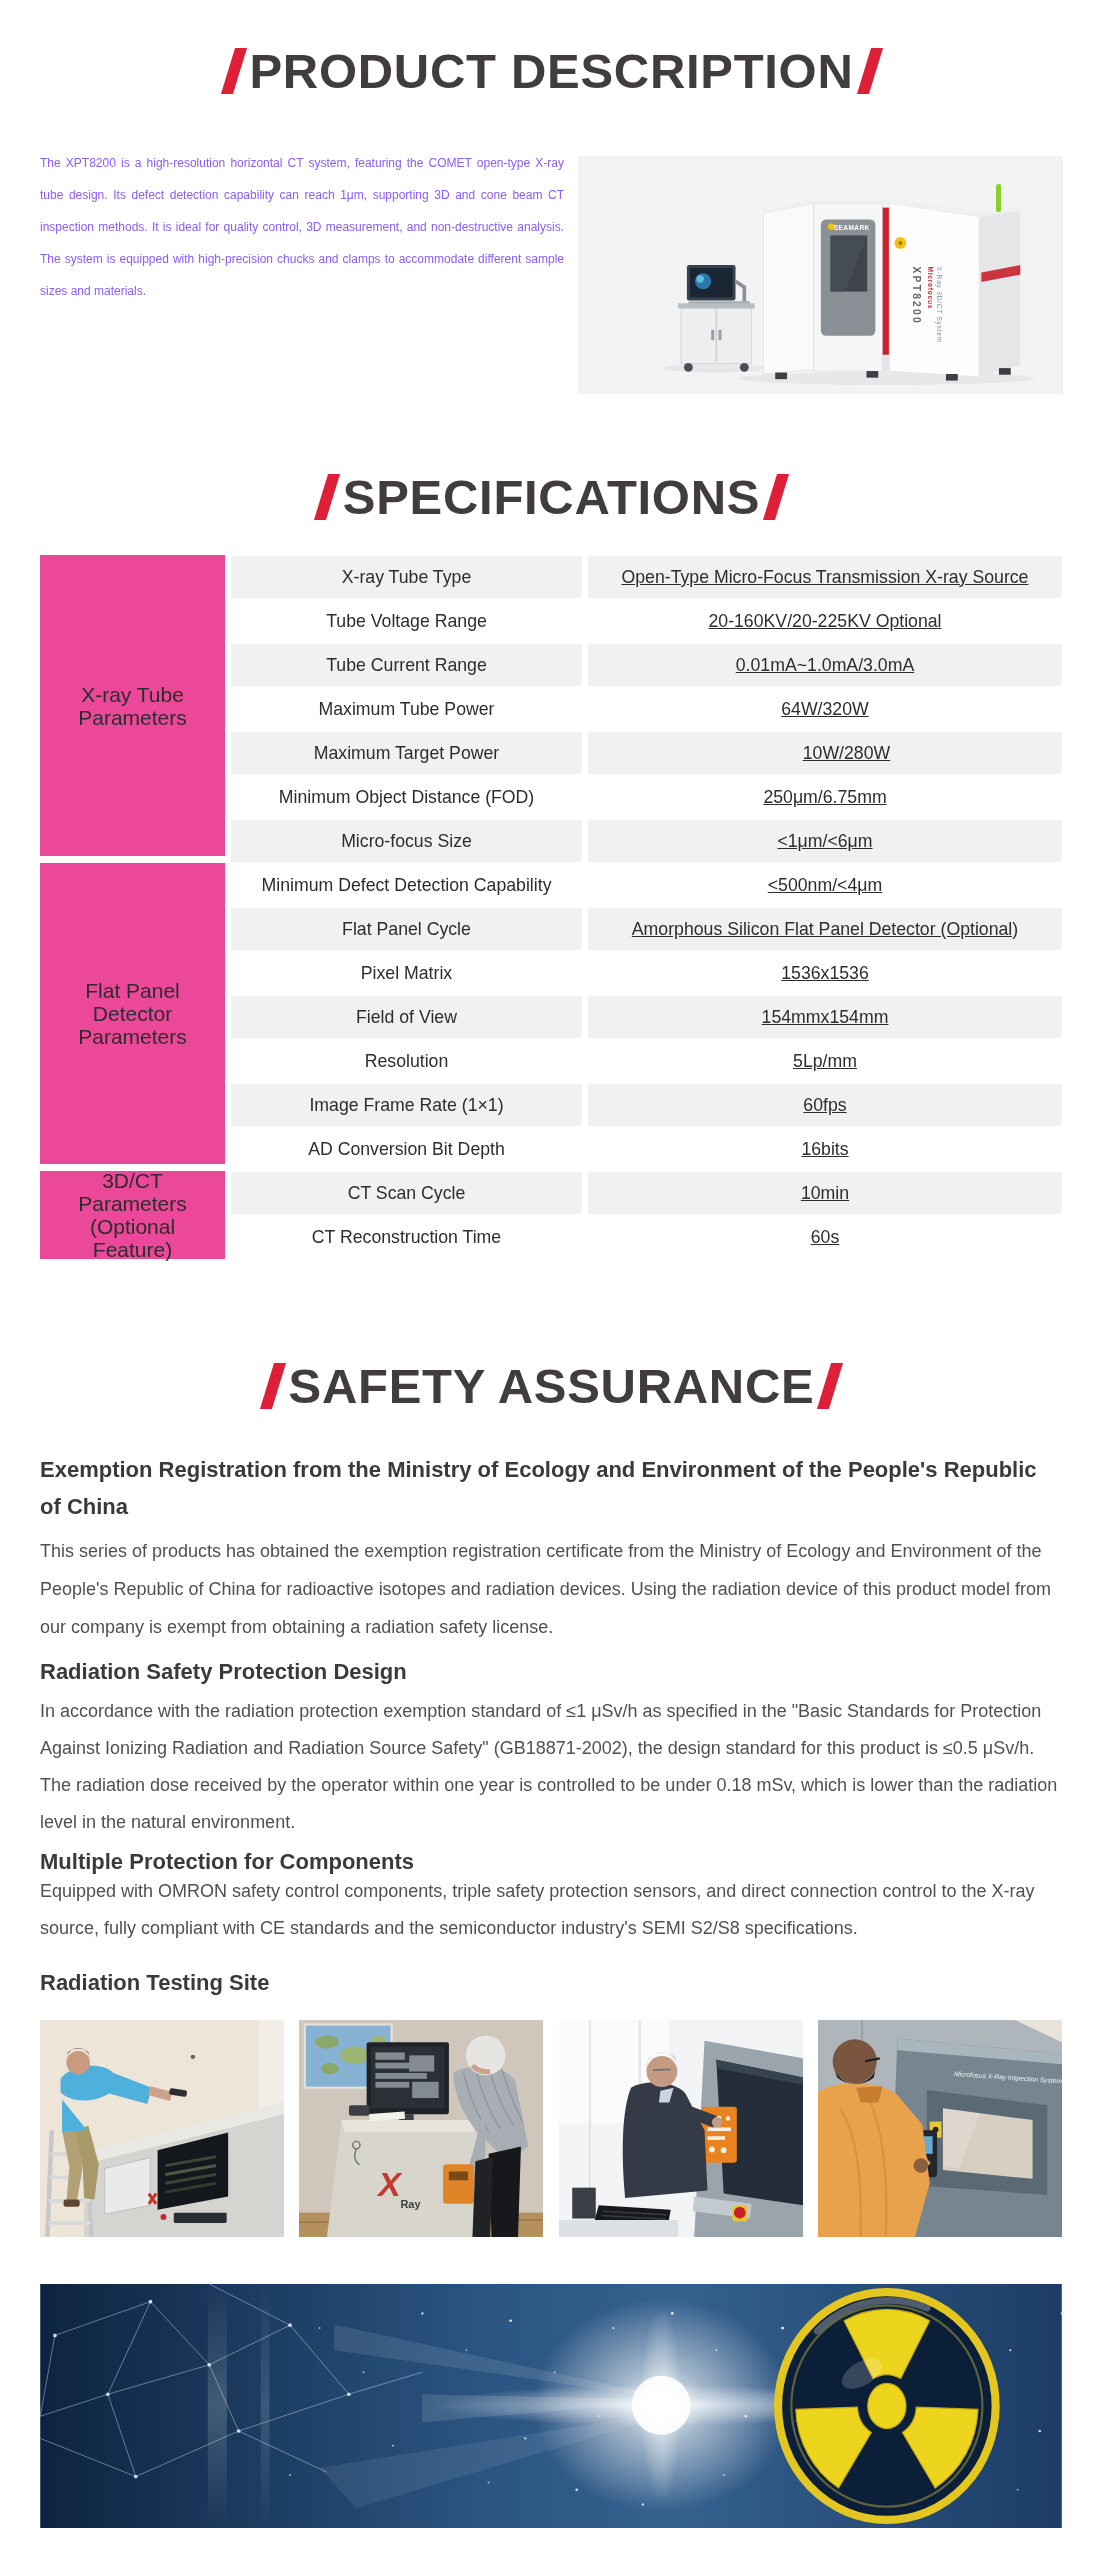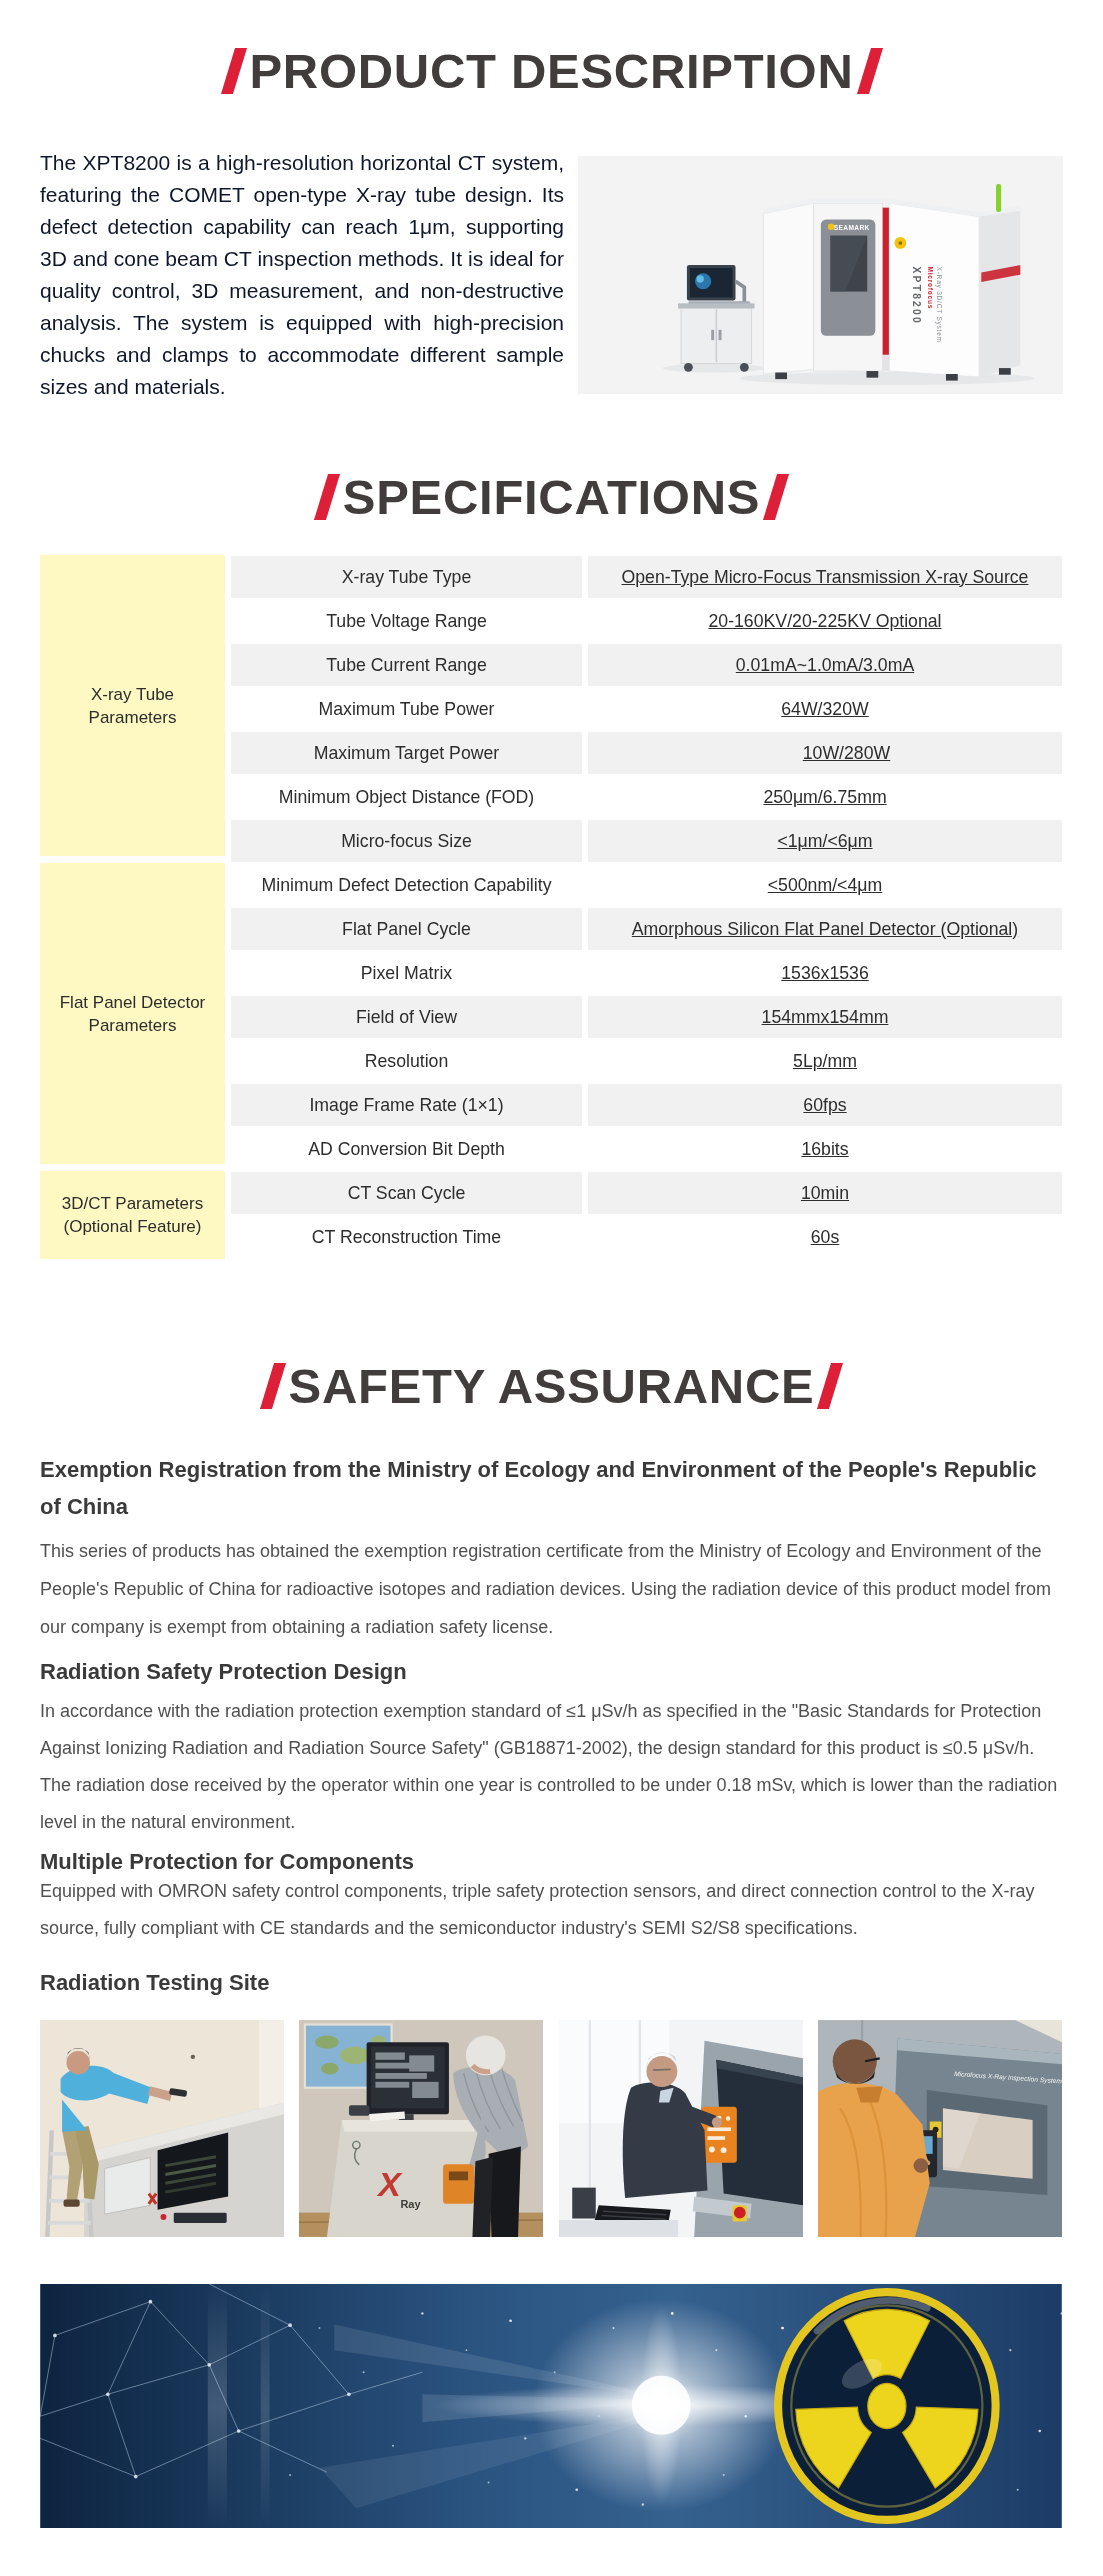--- a/index.html
+++ b/index.html
@@ -6,30 +6,30 @@
   html,body { background:#fff; }
   body { font-family:"Liberation Sans", sans-serif; }
   #page { position:relative; width:1103px; height:2576px; background:#ffffff; margin:0 auto; overflow:hidden; }
 
   
   .sec-title { position:absolute; left:0; right:0; display:flex; justify-content:center; align-items:center; gap:10px; }
   .sec-title h2 { font-size:49px; font-weight:bold; color:#413d3c; letter-spacing:0.7px; white-space:nowrap; }
   .slash { width:11.8px; height:46px; background:#dd2038; transform:skewX(-17deg); }
 
   
-  .desc-text { position:absolute; left:40px; top:147px; width:524px; font-size:21px; line-height:32px;
-               color:#0f172a; text-align:justify; }
+  .desc-text { position:absolute; left:40px; top:147px; width:524px; font-size:12px; line-height:32px;
+               color:#8b5cf6; text-align:justify; }
   .desc-image { position:absolute; left:578px; top:156px; width:485px; height:238px; background:#f3f3f4; }
   .desc-image svg { display:block; width:100%; height:100%; }
 
   
   .spec-table { position:absolute; left:40px; top:555px; width:1022px; display:grid;
                 grid-template-columns:191px 357px 474px; grid-auto-rows:44px; }
-  .spec-table .cat { grid-column:1; background:#fef9c3; display:flex; align-items:center; justify-content:center;
-                     text-align:center; font-size:17px; color:#2d2d2d; line-height:23px; padding:0 7.4px;
+  .spec-table .cat { grid-column:1; background:#ec4899; display:flex; align-items:center; justify-content:center;
+                     text-align:center; font-size:21px; color:#2d2d2d; line-height:23px; padding:0 7.4px;
                      border-right:6.6px solid #fff; }
   .spec-table .cat.gap-below { border-bottom:7.4px solid #fff; }
   .spec-table .cell { display:flex; align-items:center; justify-content:center; text-align:center;
                       font-size:17.7px; color:#2d2d2d; }
   .spec-table .cell.param { grid-column:2; border-right:6.6px solid #fff; }
   .spec-table .cell.value { grid-column:3;text-decoration:underline; }
   .spec-table .cell.gray { background:#f1f1f1; border-top:1.5px solid #fff; border-bottom:1.5px solid #fff; }
 
   
   .sub-h { position:absolute; left:40px; width:1022px; font-size:22px; font-weight:bold; color:#3a3a3a; line-height:37px; }

